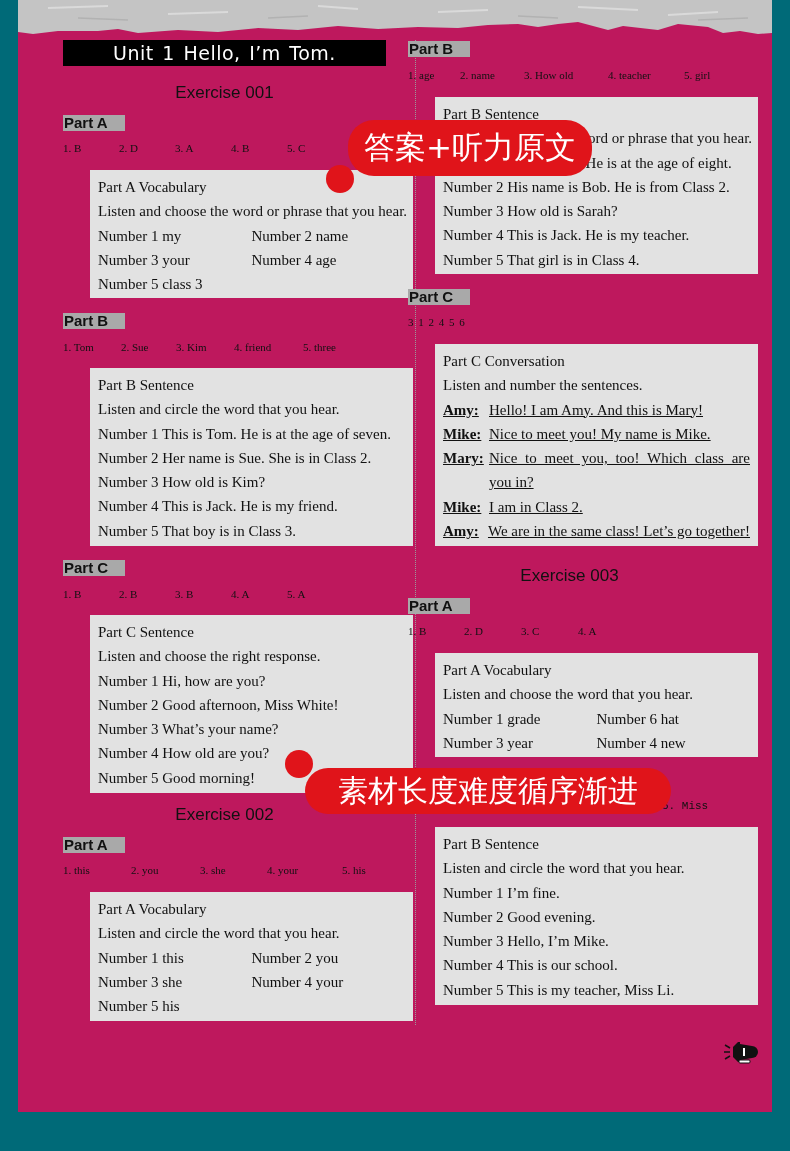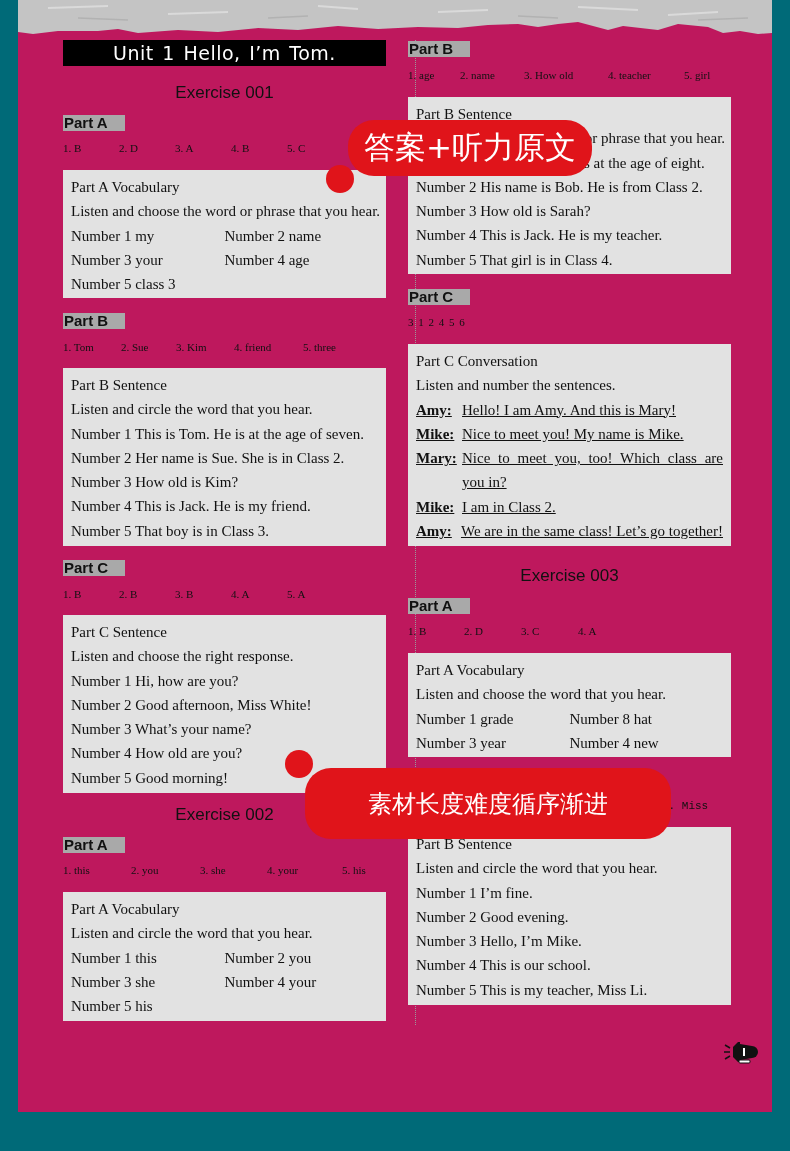--- a/index.html
+++ b/index.html
@@ -8,21 +8,21 @@
   .page { position: absolute; left: 18px; top: 0; width: 754px; height: 1112px; background: #be185d; overflow: hidden; }
   .torn { position: absolute; left: 0; top: 0; width: 754px; height: 40px; }
   .divider { position: absolute; left: 397px; top: 40px; width: 0; height: 985px; border-left: 1px dotted #9a9a9a; }
   .unit-title { position: absolute; left: 45px; top: 40px; width: 323px; height: 26px; background: #000; color: #fff;
     font-family: "DejaVu Sans", sans-serif; font-size: 19px; letter-spacing: 0.5px; text-align: center; line-height: 26px; word-spacing: 2px; }
   .ex-title { position: absolute; font-family: "Liberation Sans", sans-serif; font-size: 17px; text-align: center; width: 323px; }
   .part-tag { position: absolute; width: 62px; height: 16px; background: #a9a9a9; font-family: "Liberation Sans", sans-serif;
     font-weight: bold; font-size: 15px; line-height: 16px; padding-left: 1px; color: #111; }
   .answers { position: absolute; font-size: 11px; white-space: nowrap; display: flex; }
   .answers span { display: inline-block; }
-  .box { position: absolute; background: #e2e2e2; padding: 5px 8px 0 8px; font-size: 15px; }
+  .box { position: absolute; background: #e2e2e2; padding: 5px 8px 0 8px; font-size: 15px; margin-left: 27px; }
   .box .line { height: 24.3px; line-height: 24.3px; white-space: nowrap; }
   .box .two { display: flex; }
   .box .two span { display: inline-block; width: 167px; }
   .dlg { display: flex; text-decoration: underline; }
   .dlg b { display: inline-block; width: 46px; font-weight: bold; }
   .dlg .txt { flex: 1; }
   .just { text-align: justify; text-align-last: justify; }
   .badge { position: absolute; background: #e0141a; color: #fff; font-family: "DejaVu Sans", sans-serif; border-radius: 26px;
     display: flex; align-items: center; justify-content: center; }
   .dot { position: absolute; width: 28px; height: 28px; border-radius: 50%; background: #e0141a; }
@@ -179,21 +179,21 @@
     <span style="width:56px">1. B</span>
     <span style="width:57px">2. D</span>
     <span style="width:57px">3. C</span>
     <span>4. A</span>
   </div>
   <div class="box" style="left:390px; top:653px; width:323px; height:104px;">
     <div class="line">Part A  Vocabulary</div>
     <div class="line">Listen and choose the word that you hear.</div>
     <div class="line two">
         <span>Number 1 grade</span>
-        <span>Number 8  hat</span>
+        <span>Number 6  hat</span>
       </div>
     <div class="line two">
         <span>Number 3 year</span>
         <span>Number 4  new</span>
       </div>
   </div>
 
   <div class="answers" style="left:644px; top:800px;font-family:Liberation Mono, monospace;">5. Miss</div>
   <div class="box" style="left:390px; top:827px; width:323px; height:178px;">
     <div class="line">Part B  Sentence</div>
@@ -202,21 +202,21 @@
     <div class="line">Number 2 Good evening.</div>
     <div class="line">Number 3 Hello, I’m Mike.</div>
     <div class="line">Number 4 This is our school.</div>
     <div class="line">Number 5 This is my teacher, Miss Li.</div>
   </div>
 
   <div class="dot" style="left:308px; top:165px;"></div>
   <div class="badge" style="left:330px; top:120px; width:244px; height:56px; font-size:31px;">答案+听力原文</div>
 
   <div class="dot" style="left:267px; top:750px;"></div>
-  <div class="badge" style="left:287px; top:768px; width:366px; height:71px; font-size:24px;text-align:center;">素材长度难度循序渐进</div>
+  <div class="badge" style="left:287px; top:768px; width:366px; height:46px; font-size:30px;text-align:center;">素材长度难度循序渐进</div>
 
   <svg class="speaker" viewBox="0 0 38 26">
     <line x1="1" y1="6" x2="6" y2="9" stroke="#111" stroke-width="1.5"></line>
     <line x1="0" y1="13" x2="6" y2="13" stroke="#111" stroke-width="1.5"></line>
     <line x1="1" y1="20" x2="6" y2="17" stroke="#111" stroke-width="1.5"></line>
     <path d="M9 8 L14 3 L16 3 L16 23 L14 23 L9 18 Z" fill="#111"></path>
     <path d="M16 5 L28 7 L28 19 L16 21 Z" fill="#111"></path>
     <path d="M28 7 A6 6 0 0 1 28 19 Z" fill="#111"></path>
     <rect x="19" y="9" width="2" height="8" fill="#fff"></rect>
     <rect x="15" y="21" width="11" height="3" rx="1" fill="#fff" stroke="#111" stroke-width="1"></rect>

